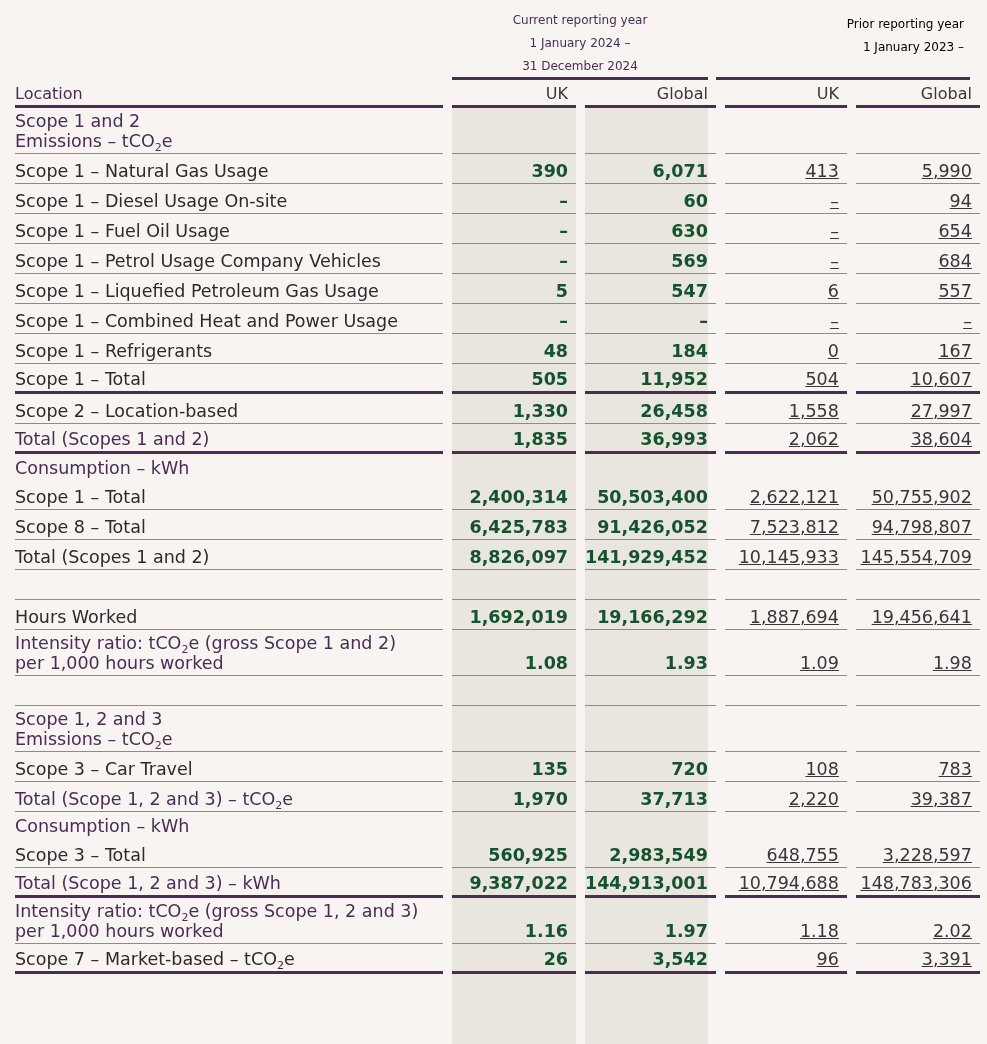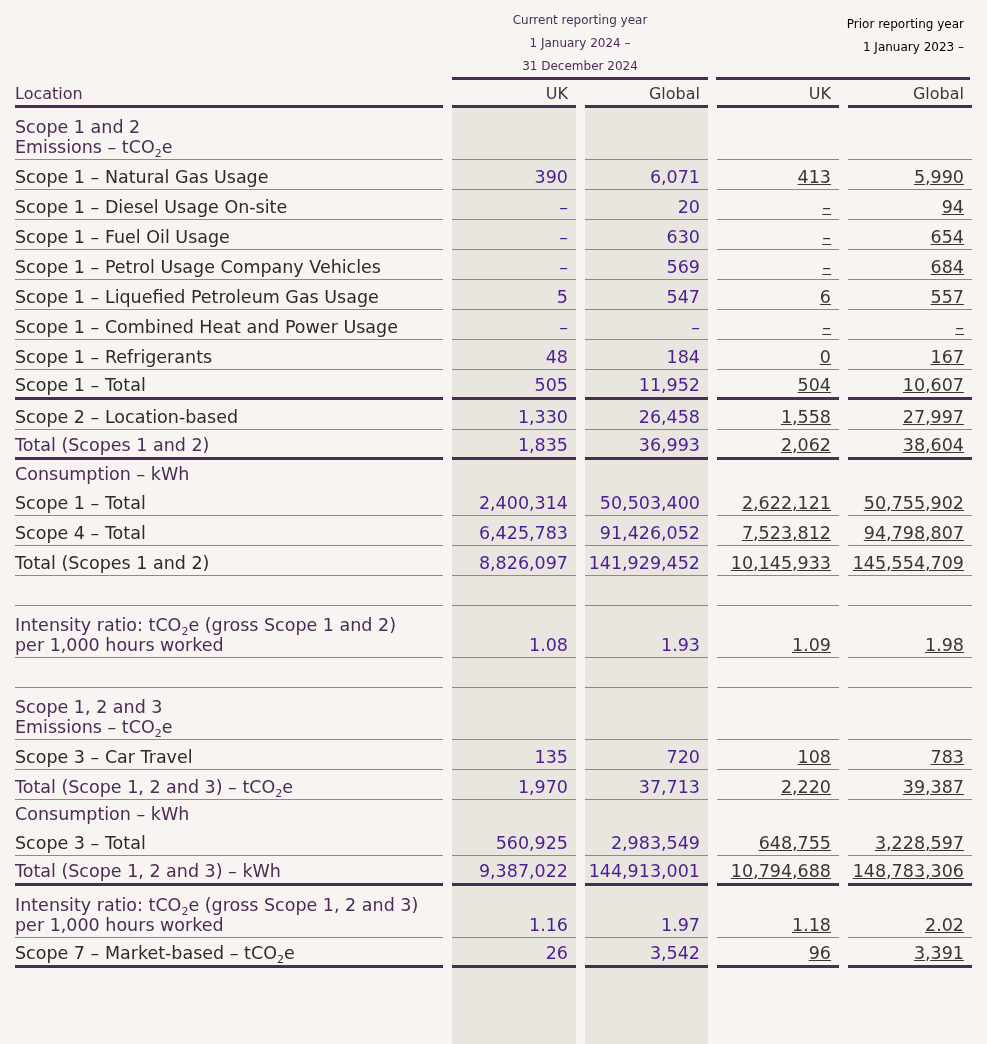--- a/index.html
+++ b/index.html
@@ -19,23 +19,23 @@
   td.lab { width:428px; }
   td.gap { width:9px; border:none !important; }
   td.num { text-align:right; padding-right:8px; }
   td.n1 { width:124px; } td.n2 { width:123px; } td.n3 { width:122px; } td.n4 { width:124px; }
   tr.colhead td { height:26px; color:#4a2c55; font-size:16px;margin-left:32px; }
   tr.colhead td.num { color:#3d3638; }
   tr td.lab, tr td.num { border-bottom:1.5px solid #8f8a88; }
   tr.strong td.lab, tr.strong td.num { border-bottom:3px solid #4a2c55; }
   tr.colhead td.lab, tr.colhead td.num { border-bottom:3px solid #4a2c55; }
   .purple { color:#4a2c55; }
-  td.num.cur { color:#4c1d95; font-weight:400; }
+  td.num.cur { color:#14532d; font-weight:700; }
   td.num.pri { color:#3a3536;text-decoration:underline; }
-  tr.tall td { height:52px; }
+  tr.tall td { height:46px; }
   tr.blank td { height:30px; }
   tr.sec td { height:26px; border-bottom:none !important; }
   sub { font-size:11px; vertical-align:-4px; line-height:0; }
 </style>
 </head>
 <body>
 
 <div class="shade c1"></div>
 <div class="shade c2"></div>
 
@@ -86,21 +86,21 @@
         <td class="gap"></td>
         <td class="num n3 pri">413</td>
         <td class="gap"></td>
         <td class="num n4 pri">5,990</td>
       </tr>
       <tr>
         <td class="lab"><span>Scope 1 – Diesel Usage On-site</span></td>
         <td class="gap"></td>
         <td class="num n1 cur">–</td>
         <td class="gap"></td>
-        <td class="num n2 cur">20</td>
+        <td class="num n2 cur">60</td>
         <td class="gap"></td>
         <td class="num n3 pri">–</td>
         <td class="gap"></td>
         <td class="num n4 pri">94</td>
       </tr>
       <tr>
         <td class="lab"><span>Scope 1 – Fuel Oil Usage</span></td>
         <td class="gap"></td>
         <td class="num n1 cur">–</td>
         <td class="gap"></td>
@@ -203,21 +203,21 @@
         <td class="gap"></td>
         <td class="num n1 cur">2,400,314</td>
         <td class="gap"></td>
         <td class="num n2 cur">50,503,400</td>
         <td class="gap"></td>
         <td class="num n3 pri">2,622,121</td>
         <td class="gap"></td>
         <td class="num n4 pri">50,755,902</td>
       </tr>
       <tr>
-        <td class="lab"><span>Scope 4 – Total</span></td>
+        <td class="lab"><span>Scope 8 – Total</span></td>
         <td class="gap"></td>
         <td class="num n1 cur">6,425,783</td>
         <td class="gap"></td>
         <td class="num n2 cur">91,426,052</td>
         <td class="gap"></td>
         <td class="num n3 pri">7,523,812</td>
         <td class="gap"></td>
         <td class="num n4 pri">94,798,807</td>
       </tr>
       <tr>
@@ -234,20 +234,31 @@
       <tr class="blank">
         <td class="lab"></td>
         <td class="gap"></td>
         <td class="num n1"></td>
         <td class="gap"></td>
         <td class="num n2"></td>
         <td class="gap"></td>
         <td class="num n3"></td>
         <td class="gap"></td>
         <td class="num n4"></td>
+      </tr>
+      <tr>
+        <td class="lab"><span>Hours Worked</span></td>
+        <td class="gap"></td>
+        <td class="num n1 cur">1,692,019</td>
+        <td class="gap"></td>
+        <td class="num n2 cur">19,166,292</td>
+        <td class="gap"></td>
+        <td class="num n3 pri">1,887,694</td>
+        <td class="gap"></td>
+        <td class="num n4 pri">19,456,641</td>
       </tr>
       <tr class="tall">
         <td class="lab purple"><span>Intensity ratio: tCO</span><sub><span>2</span></sub><span>e (gross Scope 1 and 2)</span><br><span>per 1,000 hours worked</span></td>
         <td class="gap"></td>
         <td class="num n1 cur">1.08</td>
         <td class="gap"></td>
         <td class="num n2 cur">1.93</td>
         <td class="gap"></td>
         <td class="num n3 pri">1.09</td>
         <td class="gap"></td>

